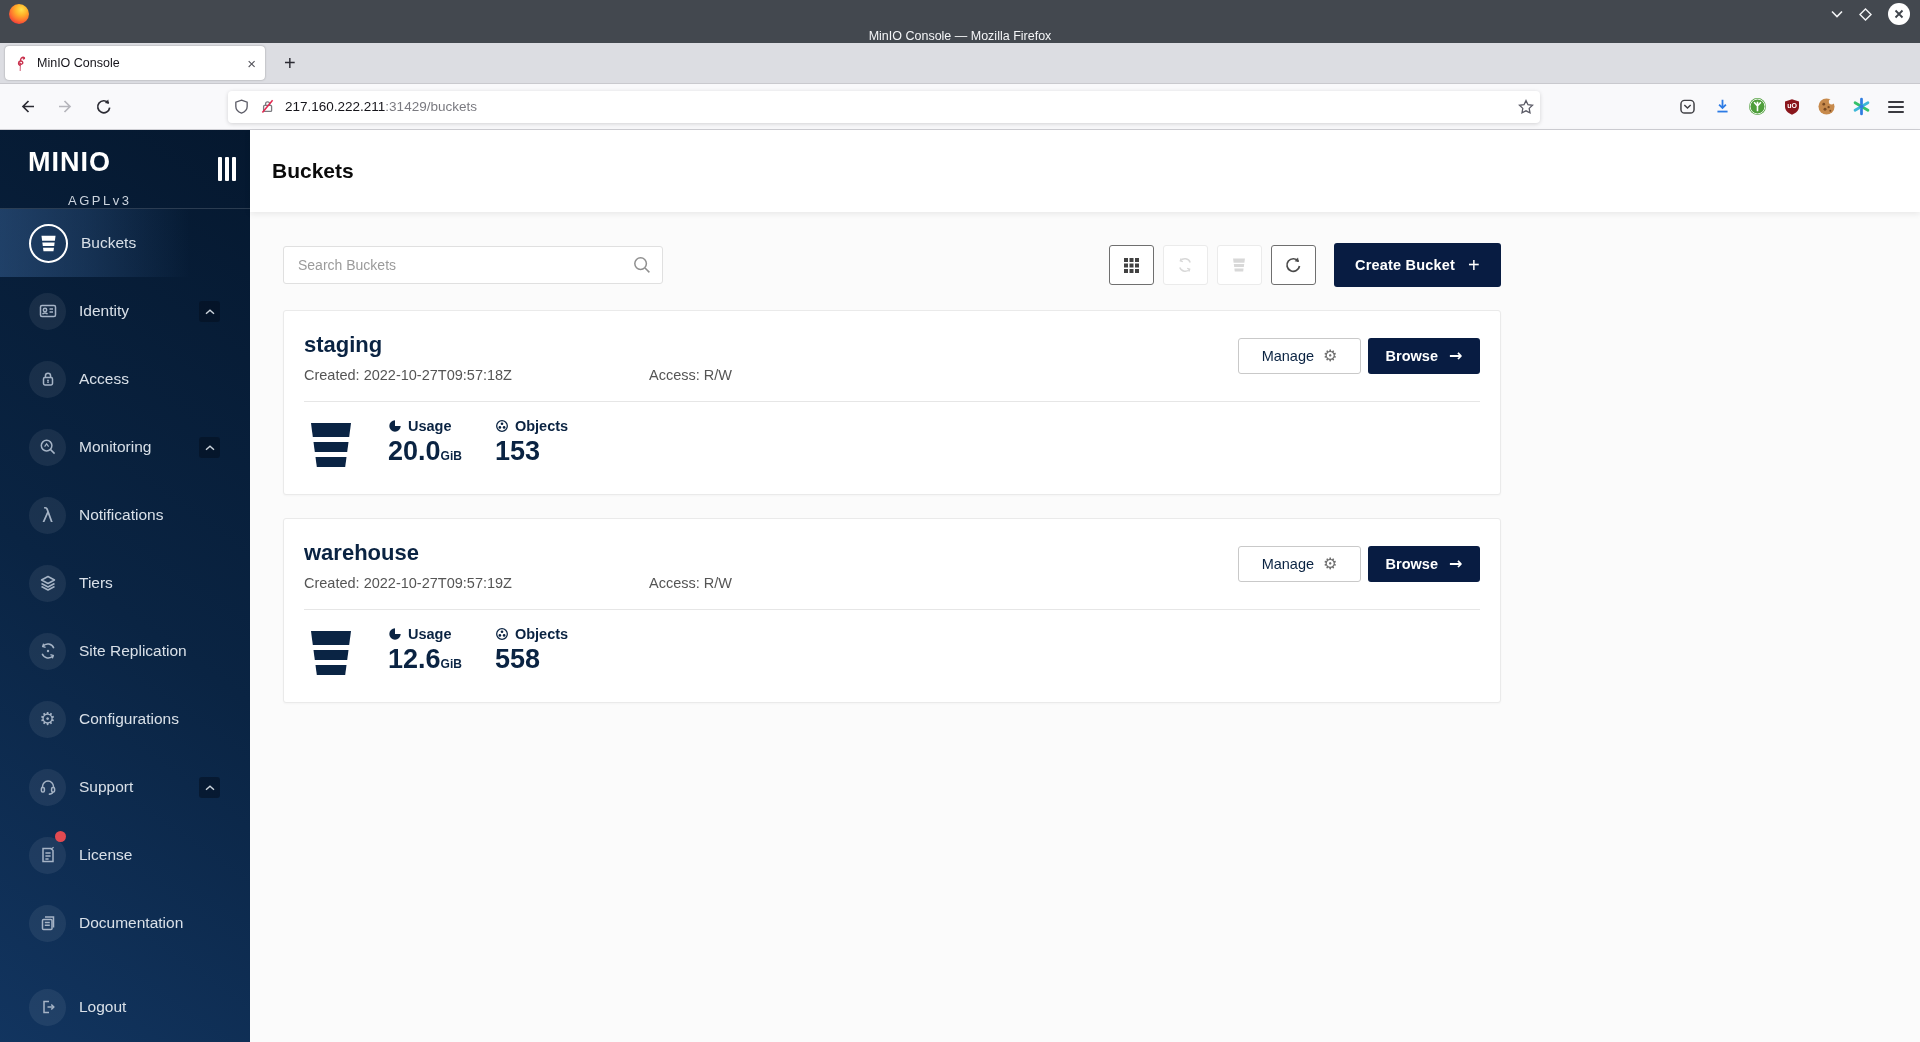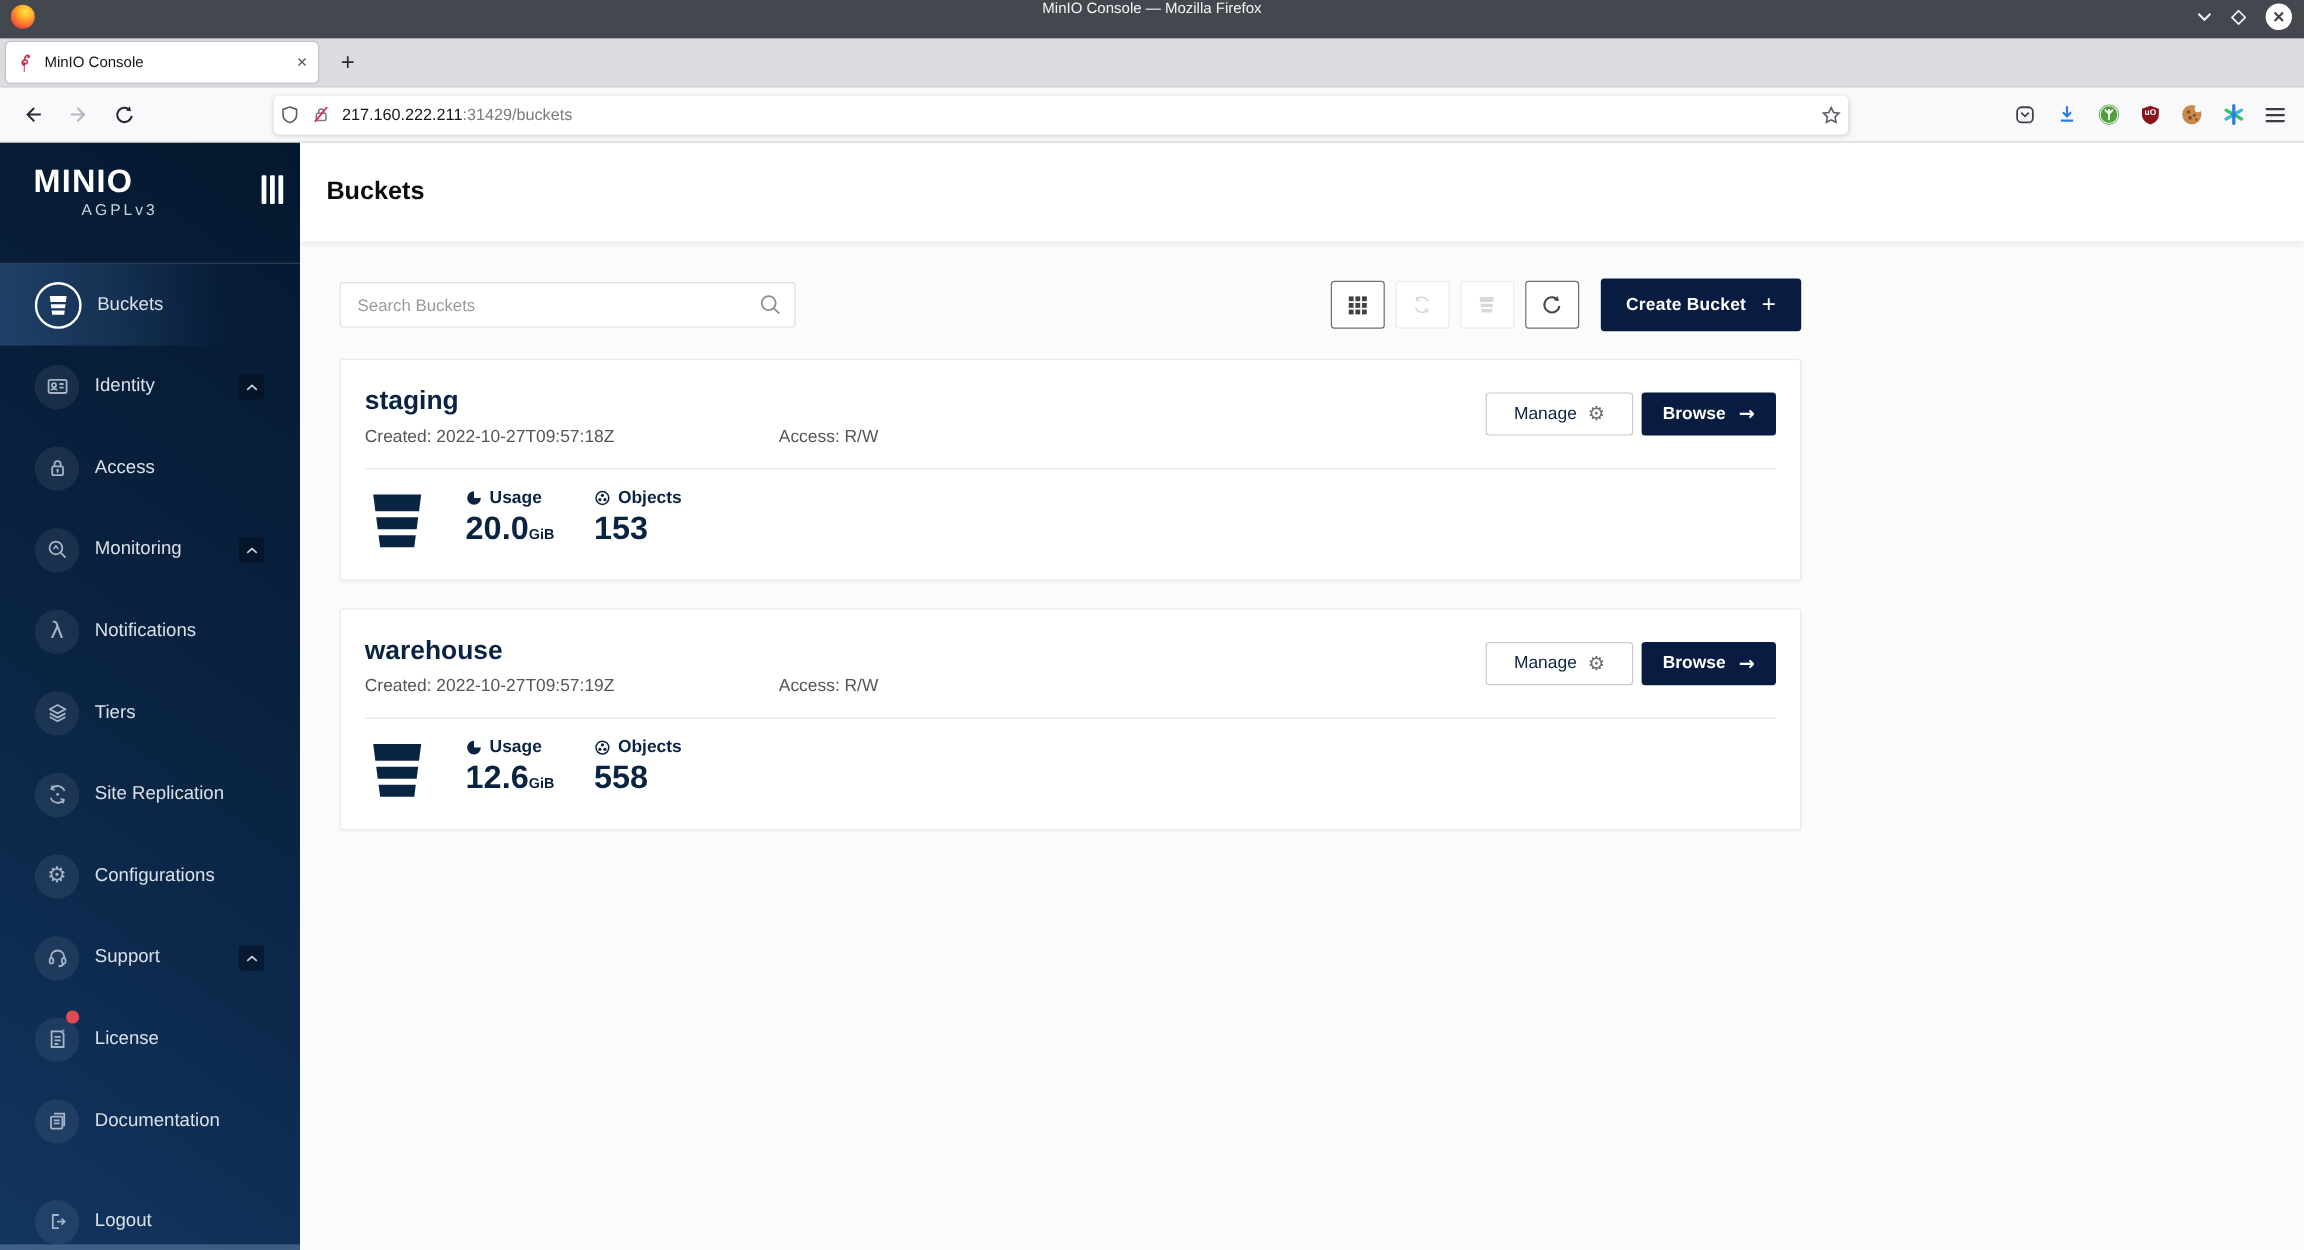--- a/index.html
+++ b/index.html
@@ -7,21 +7,21 @@
     --text-navy:#0A2342;
     --badge-red:#E14A51;
     --titlebar-bg:#43484F;
   }
   *{box-sizing:border-box}
   html,body{margin:0;padding:0}
   body{width:1920px;height:1042px;overflow:hidden;background:#fff;
        font-family:"Liberation Sans",sans-serif;-webkit-font-smoothing:antialiased}
 
   
-  .titlebar{height:32px;background:var(--titlebar-bg);position:relative;display:flex;align-items:flex-start}
+  .titlebar{height:43px;background:var(--titlebar-bg);position:relative;display:flex;align-items:flex-end}
   .ff-logo{position:absolute;left:9px;top:4px;width:20px;height:20px;border-radius:50%;
     background:radial-gradient(circle at 62% 28%,#ffe14a 0%,#ffb22a 30%,#ff7a2e 55%,#f3403a 78%,#d62d7a 100%)}
   .win-title{flex:1;text-align:center;color:#f4f5f7;font-size:12.5px}
   .win-controls{position:absolute;right:10px;top:0;height:28px;display:flex;align-items:center;gap:16px}
   .win-btn{display:flex;align-items:center;justify-content:center;cursor:default}
   .close-circle{width:22px;height:22px;border-radius:50%;background:#fff;display:flex;align-items:center;justify-content:center}
 
   .tabbar{height:41px;background:#dcdde2;display:flex;align-items:center;padding-left:5px;border-bottom:1px solid #c9c9ce}
   .tab{width:260px;height:34px;background:#fff;border-radius:4px;box-shadow:0 0 2px rgba(0,0,0,.35);
        display:flex;align-items:center;padding:0 9px 0 10px;gap:8px}
@@ -37,23 +37,23 @@
   .url-gray{color:#7a7a80}
   .ext-row{margin-left:auto;display:flex;align-items:center;gap:16px;padding-right:3px}
   .ublock-shield{position:relative;width:18px;height:18px}
   .ublock-letters{position:absolute;left:0;top:4px;width:18px;text-align:center;color:#fff;font-size:7px;font-weight:bold}
 
   
   .app{display:flex;height:927px}
 
   .sidebar{width:250px;flex-shrink:0;position:relative;color:#d9e0e8;
     background:linear-gradient(215deg,#05182f 0%,#0a2443 52%,#123560 100%)}
-  .side-head{height:101px;border-bottom:1px solid rgba(255,255,255,.15);position:relative;padding:19px 0 0 28px}
+  .side-head{height:79px;border-bottom:1px solid rgba(255,255,255,.15);position:relative;padding:19px 0 0 28px}
   .logo-text{font-size:27px;font-weight:700;color:#fff;letter-spacing:1px;line-height:26px}
-  .logo-sub{font-size:13px;letter-spacing:2.5px;color:#ccd4de;margin:3px 0 0 40px}
+  .logo-sub{font-size:13px;letter-spacing:2.5px;color:#ccd4de;margin:18px 0 0 40px}
   .collapse{position:absolute;right:14px;top:27px;display:flex;gap:3px;cursor:pointer}
   .collapse i{display:block;width:4px;height:24px;background:#fff;border-radius:1px}
 
   .nav-item{height:68px;display:flex;align-items:center;padding-left:29px;position:relative;cursor:pointer}
   .nav-item.active{background:linear-gradient(90deg,rgba(62,106,160,.45) 0%,rgba(62,106,160,.28) 34%,rgba(62,106,160,0) 76%)}
   .icon-circle{width:37px;height:37px;border-radius:50%;background:rgba(255,255,255,.07);
     display:flex;align-items:center;justify-content:center;color:#a6b4c6;flex-shrink:0}
   .nav-item.active .icon-circle{width:39px;height:39px;background:transparent;border:2px solid #fff;color:#fff}
   .nav-label{margin-left:13px;font-size:15.5px;color:#d9e0e8}
   .chev-box{position:absolute;right:30px;top:24px;width:21px;height:21px;border-radius:3px;

